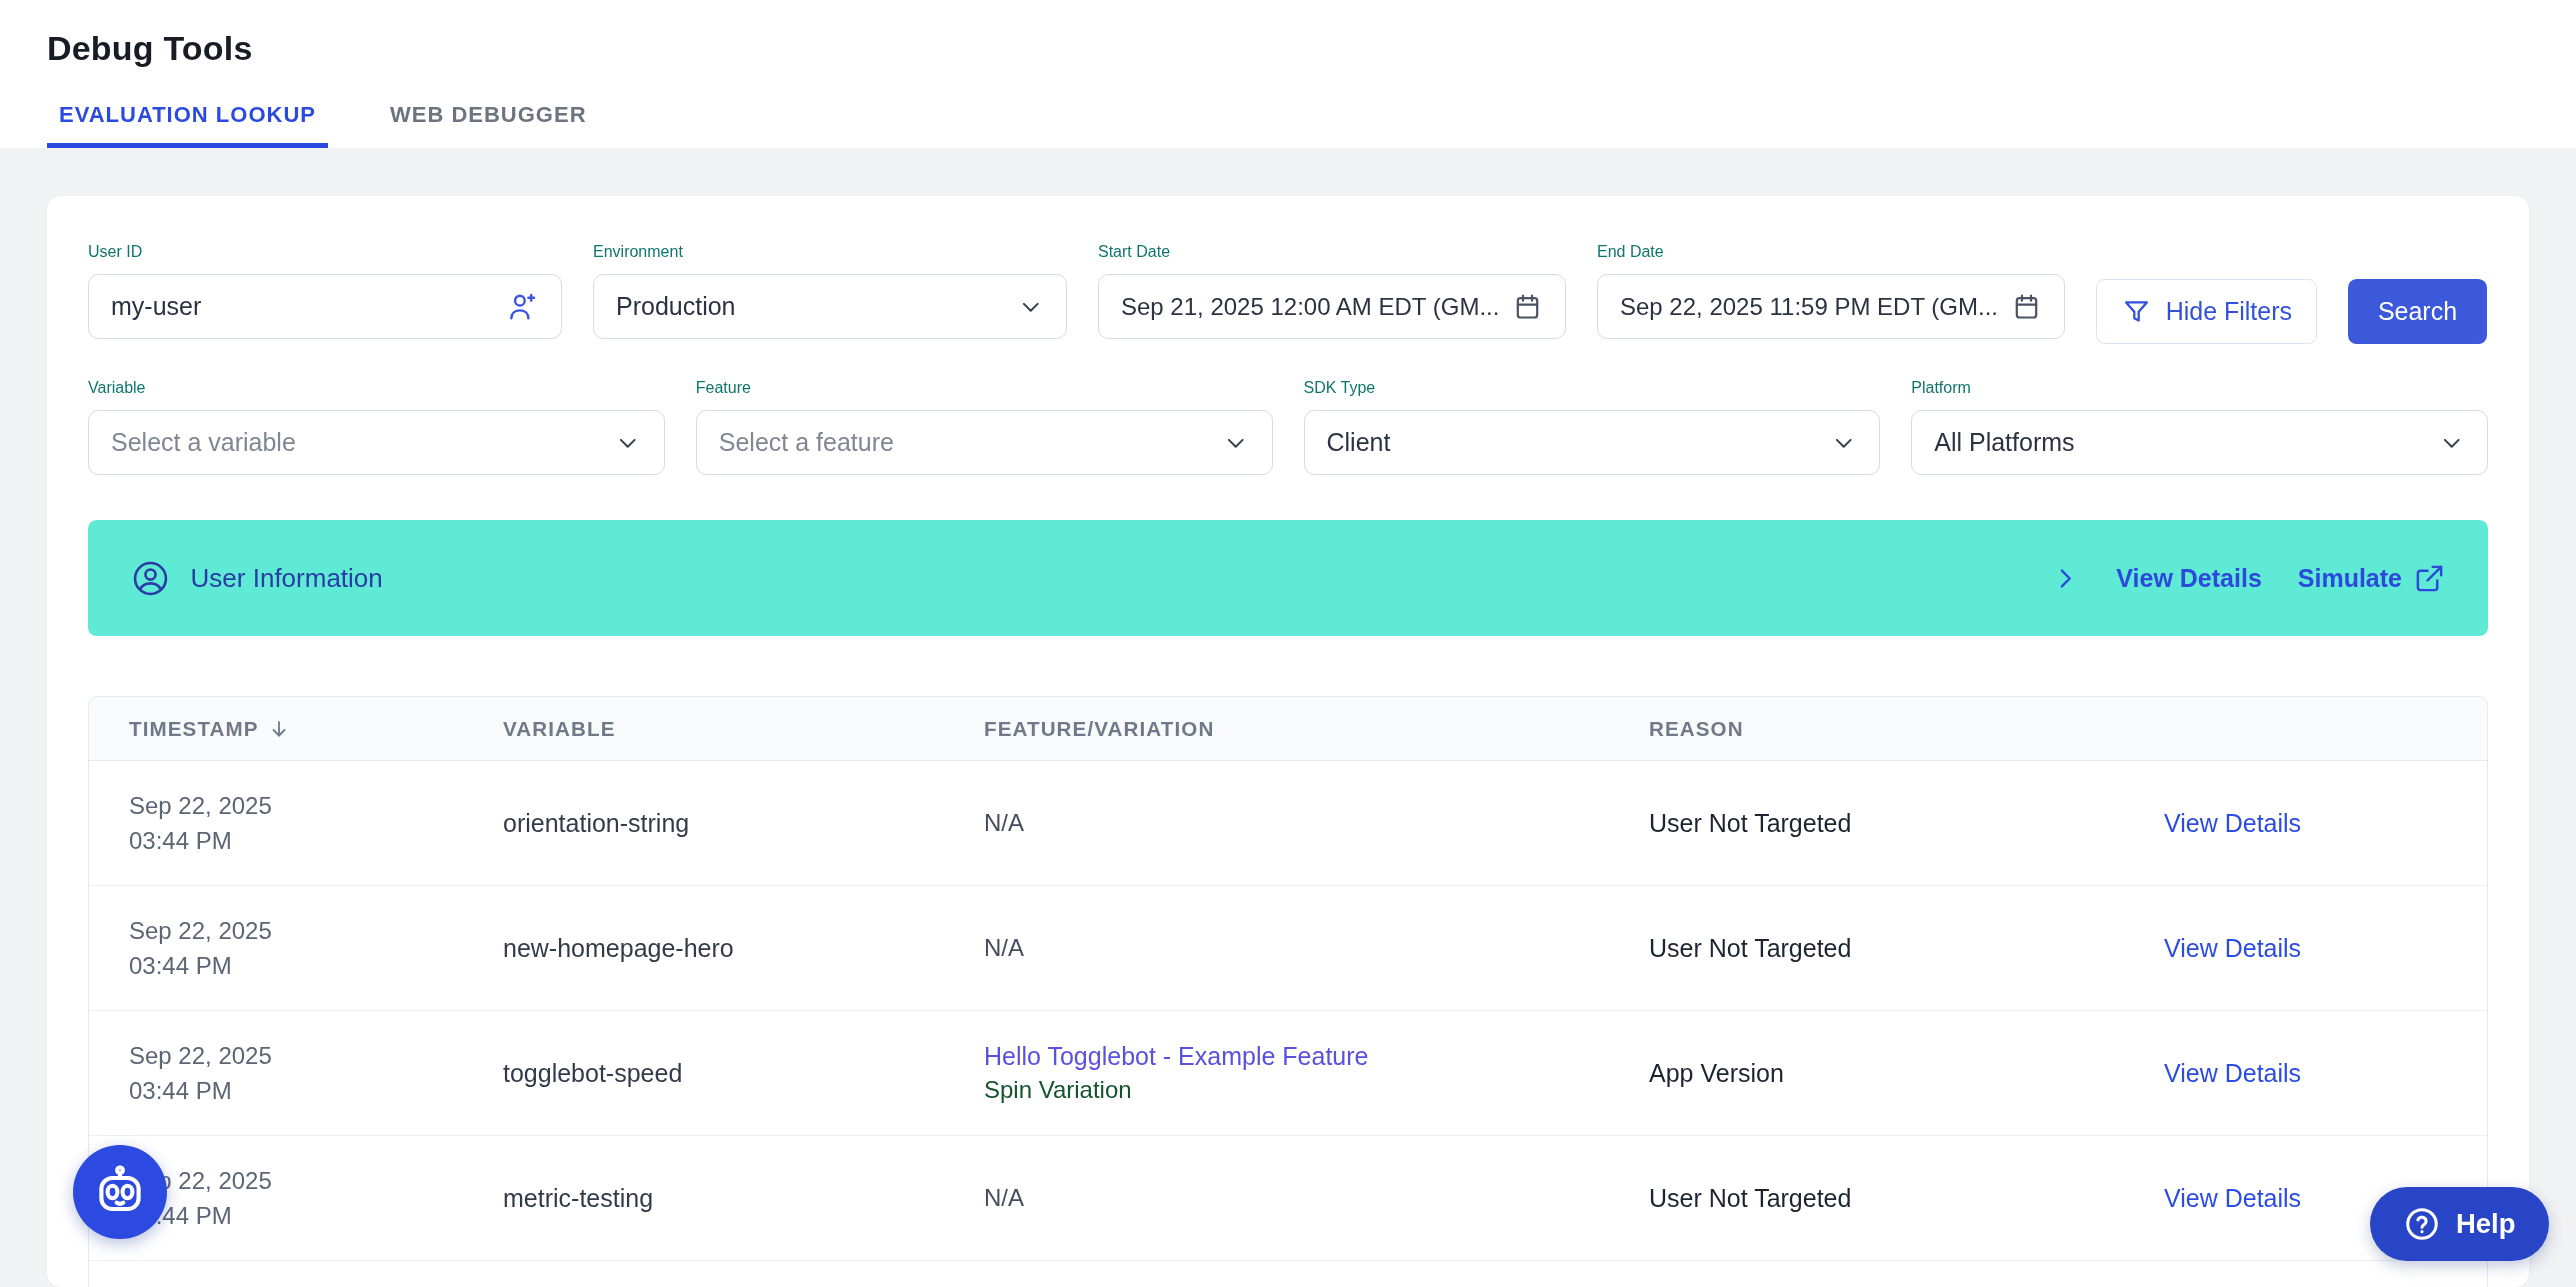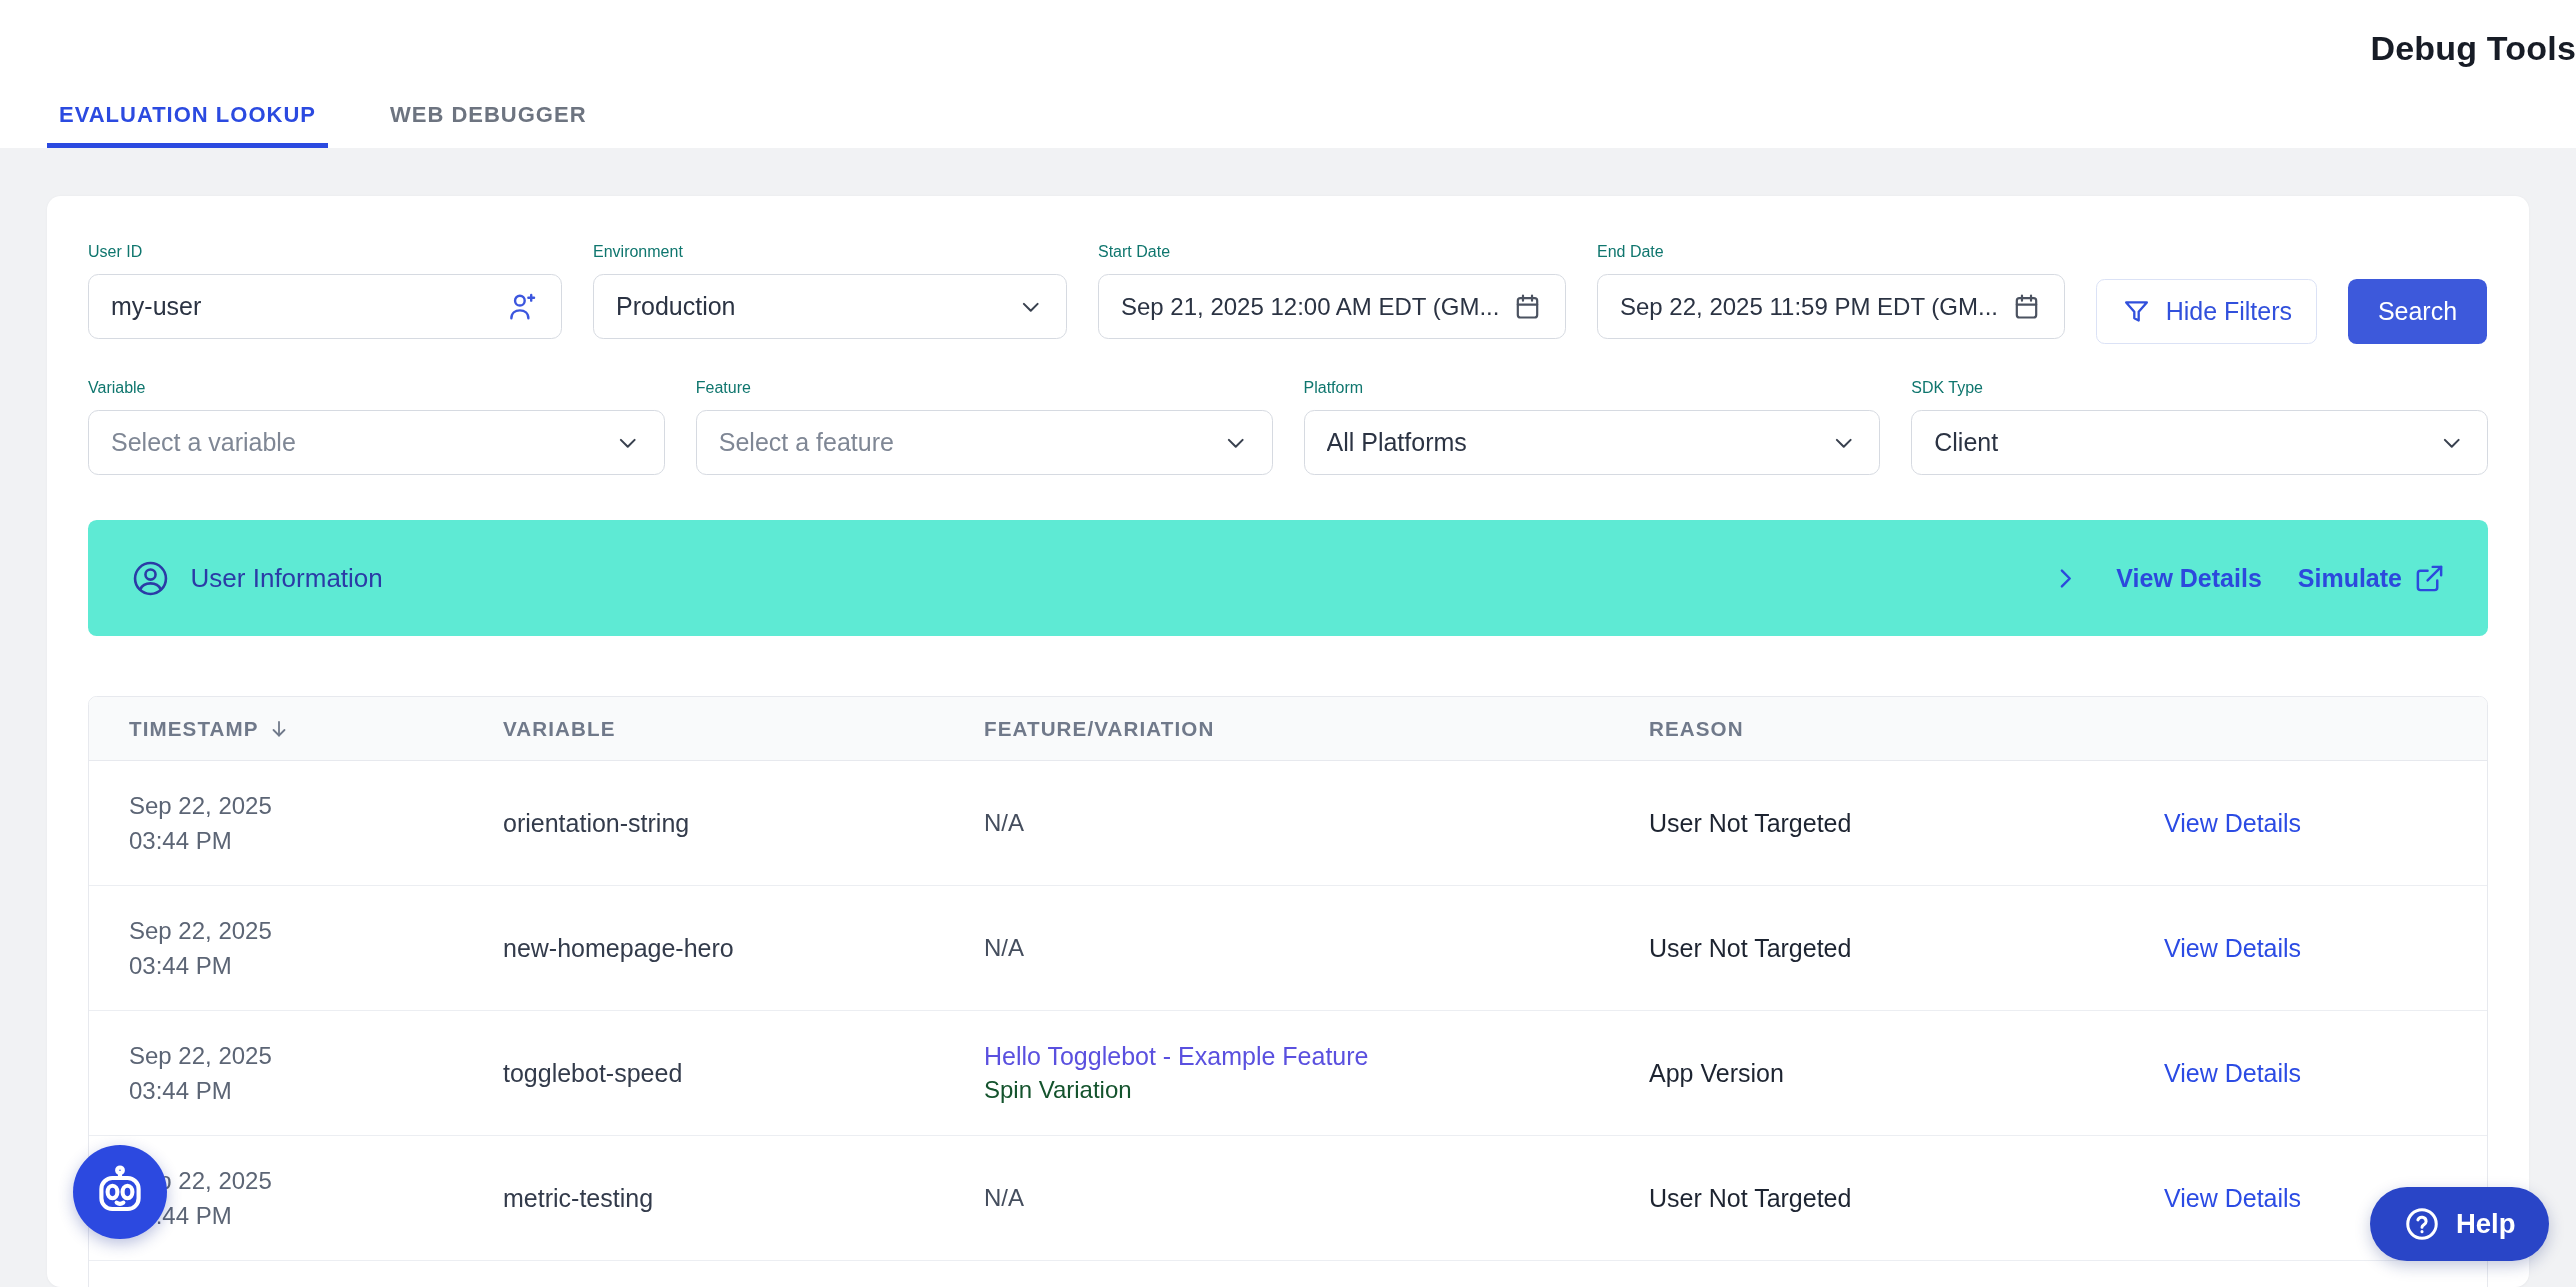--- a/index.html
+++ b/index.html
@@ -5,21 +5,21 @@
   * { margin:0; padding:0; box-sizing:border-box; }
   html,body { width:2576px; height:1287px; overflow:hidden; }
   body {
     font-family:"Liberation Sans","DejaVu Sans",sans-serif;
     background:#f1f2f4;
     position:relative;
   }
 
   
   .topbar { background:#ffffff; padding:29px 0 0 47px; height:148px; }
-  .page-title { font-size:34px; font-weight:700; color:#171c26; letter-spacing:0.2px;text-align:right; }
+  .page-title { font-size:34px; font-weight:700; color:#171c26; letter-spacing:0.2px; }
   .tabs { display:flex; margin-top:34px; }
   .tab {
     font-size:22px; font-weight:600; letter-spacing:1px;
     padding:0 12px 15.4px 12px; margin-right:50px; cursor:pointer;
     color:#6d7480; border-bottom:5.1px solid transparent;
   }
   .tab.active { color:#2b4ae0; border-bottom-color:#2b4ae0; }
 
   
   .card {
@@ -197,32 +197,32 @@
     <div class="fgroup">
       <div class="flabel">Feature</div>
       <div class="fbox">
         <span class="val placeholder">Select a feature</span>
         <svg width="27.5" height="27.5" viewBox="0 0 24 24" fill="none" stroke="#39414f" stroke-width="1.8" stroke-linecap="round" stroke-linejoin="round">
             <polyline points="6,9.5 12,15.5 18,9.5"></polyline>
           </svg>
       </div>
     </div>
     <div class="fgroup">
+      <div class="flabel">SDK Type</div>
+      <div class="fbox">
+        <span class="val">Client</span>
+        <svg width="27.5" height="27.5" viewBox="0 0 24 24" fill="none" stroke="#39414f" stroke-width="1.8" stroke-linecap="round" stroke-linejoin="round">
+            <polyline points="6,9.5 12,15.5 18,9.5"></polyline>
+          </svg>
+      </div>
+    </div>
+    <div class="fgroup">
       <div class="flabel">Platform</div>
       <div class="fbox">
         <span class="val">All Platforms</span>
-        <svg width="27.5" height="27.5" viewBox="0 0 24 24" fill="none" stroke="#39414f" stroke-width="1.8" stroke-linecap="round" stroke-linejoin="round">
-            <polyline points="6,9.5 12,15.5 18,9.5"></polyline>
-          </svg>
-      </div>
-    </div>
-    <div class="fgroup">
-      <div class="flabel">SDK Type</div>
-      <div class="fbox">
-        <span class="val">Client</span>
         <svg width="27.5" height="27.5" viewBox="0 0 24 24" fill="none" stroke="#39414f" stroke-width="1.8" stroke-linecap="round" stroke-linejoin="round">
             <polyline points="6,9.5 12,15.5 18,9.5"></polyline>
           </svg>
       </div>
     </div>
   </div>
 
   <div class="banner">
     <div class="banner-left">
       <svg width="39" height="39" viewBox="0 0 24 24" fill="none" stroke="#2b3ba6" stroke-width="1.6" stroke-linecap="round" stroke-linejoin="round">

